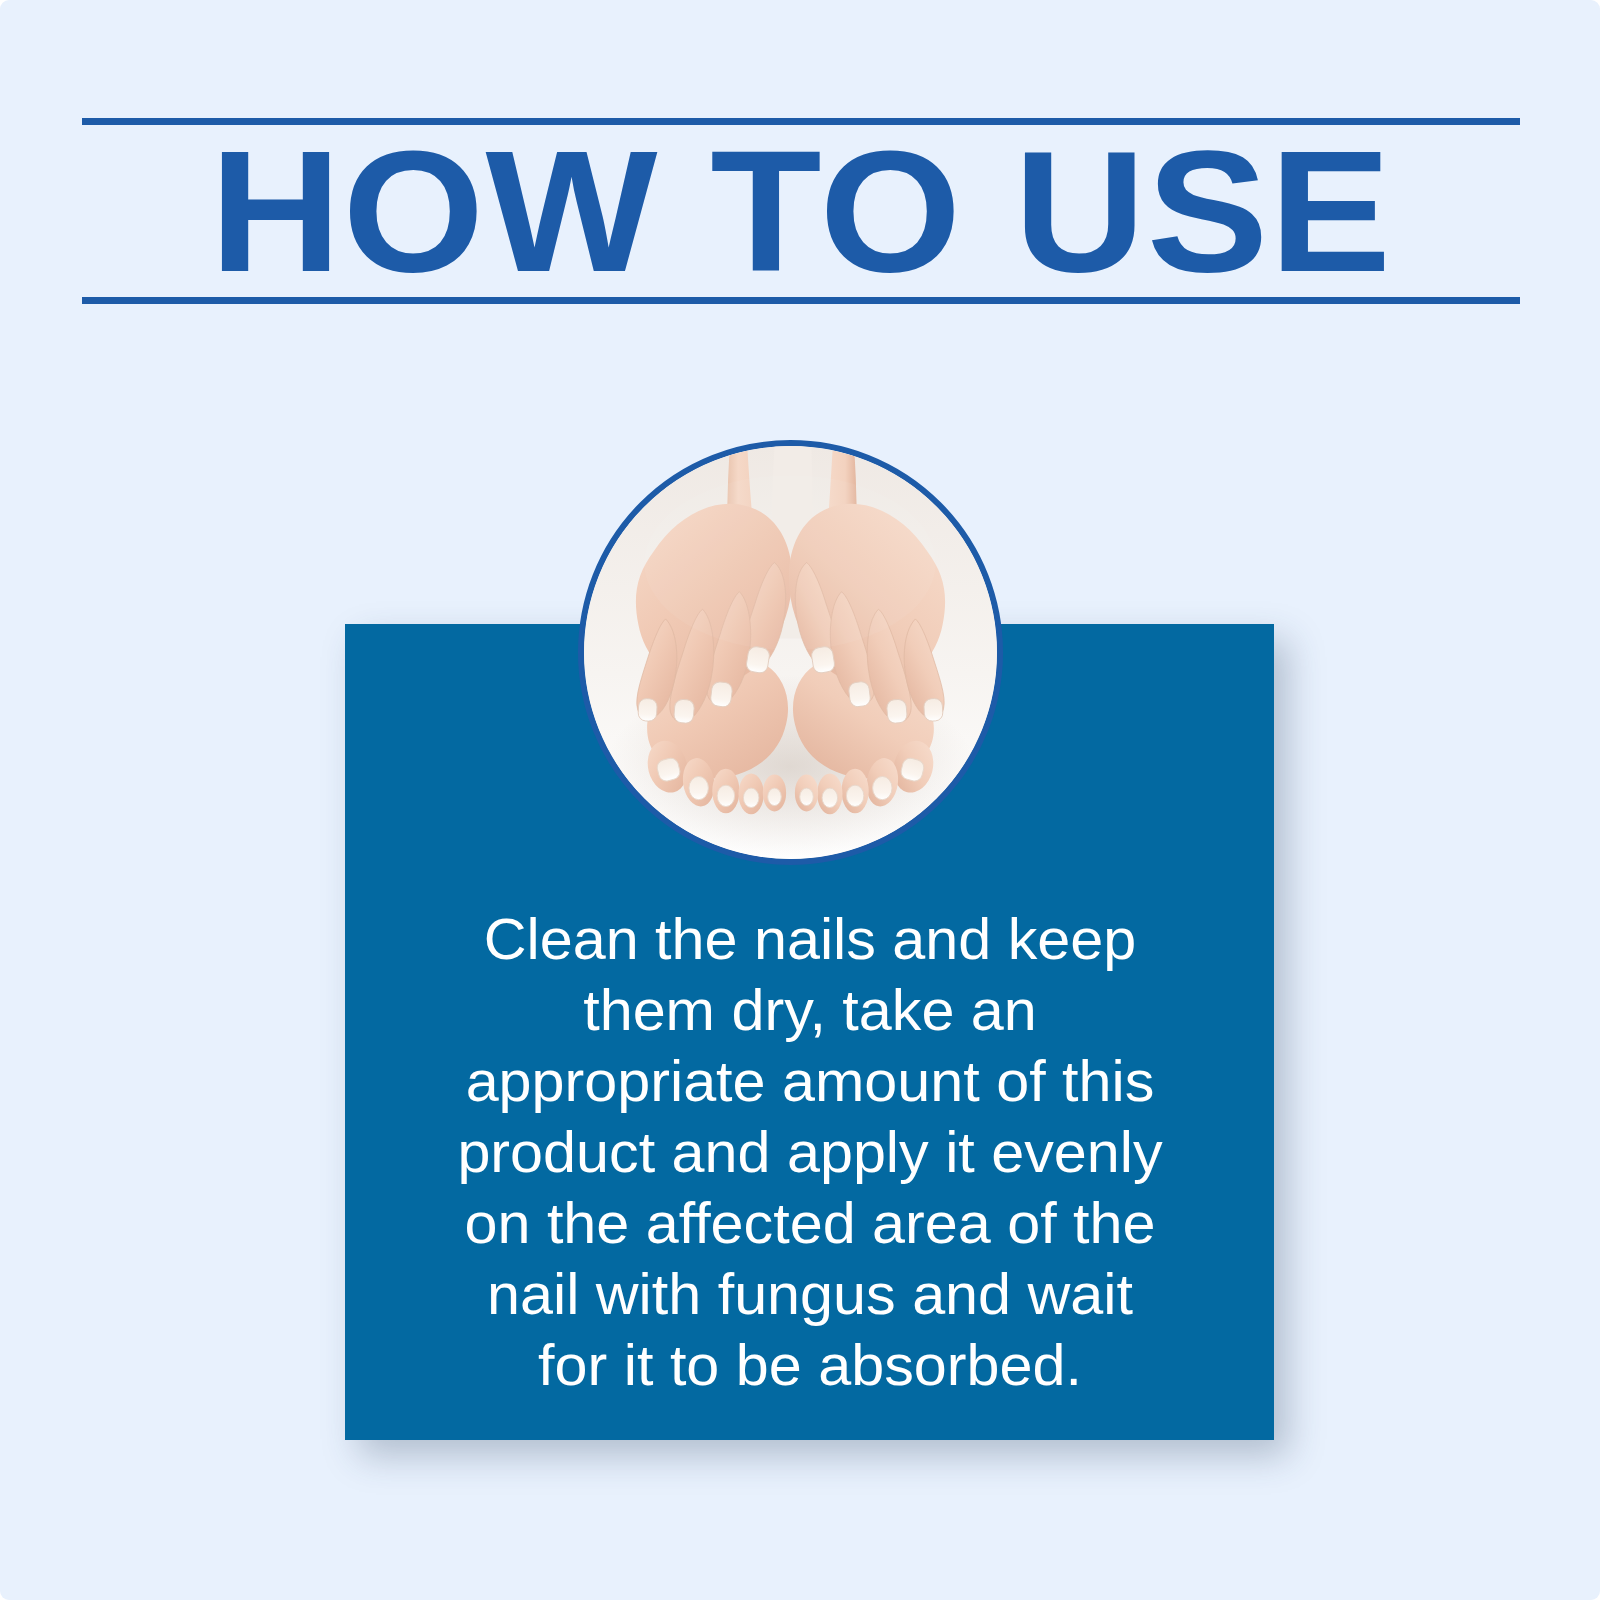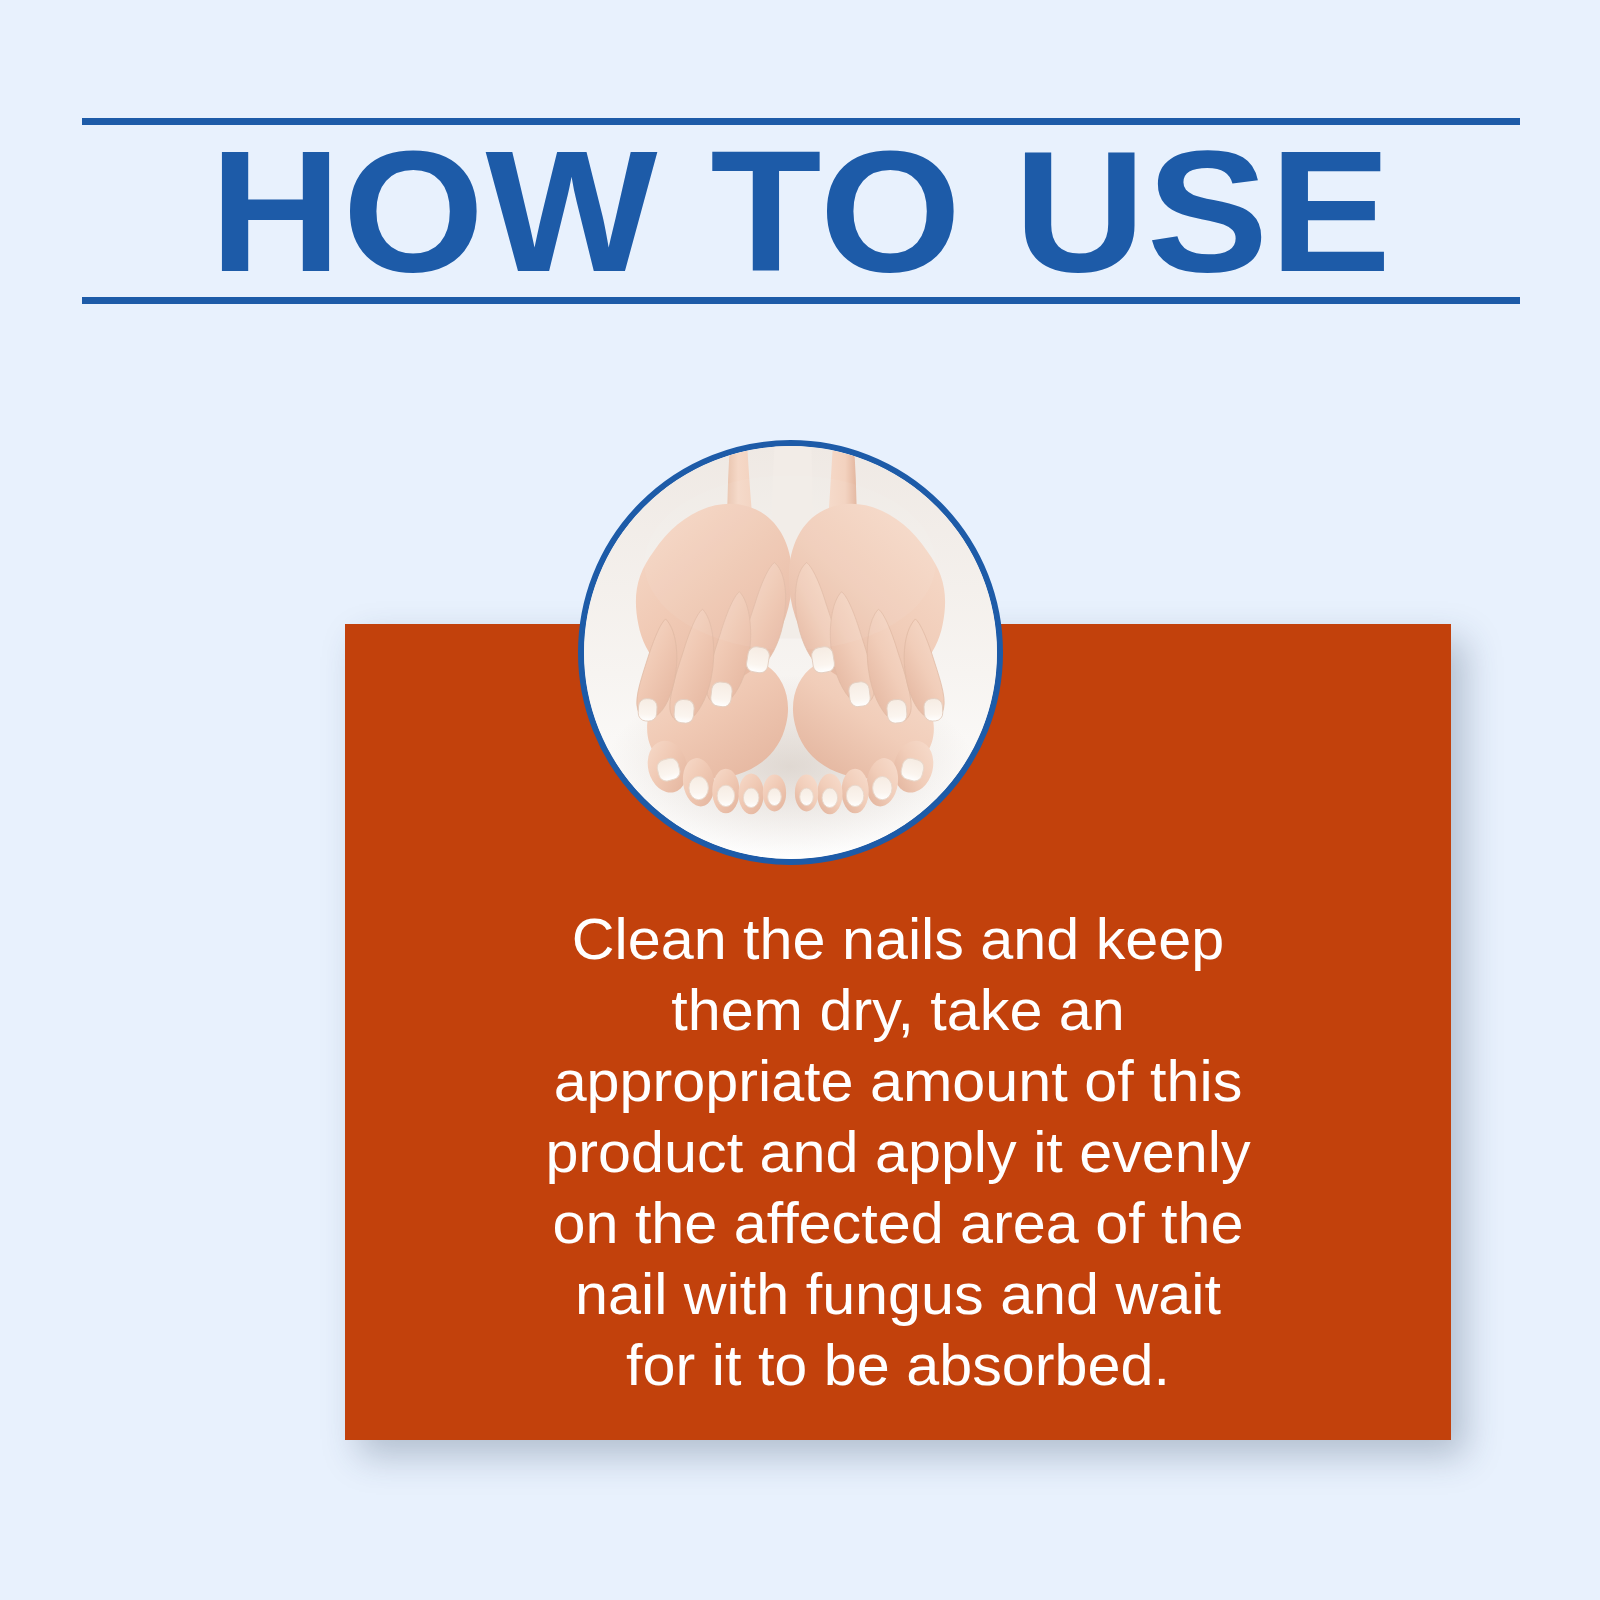--- a/index.html
+++ b/index.html
@@ -12,20 +12,21 @@
     overflow: hidden;
     font-family: "Liberation Sans", sans-serif;
   }
 
   #poster {
     position: relative;
     width: 1600px;
     height: 1600px;
     background: #e8f1fd;
     overflow: hidden;
+    border-radius: 9px;
   }
 
   
   .header {
     position: absolute;
     left: 82px;
     top: 118px;
     width: 1438px;
     height: 186px;
   }
@@ -57,23 +58,23 @@
     transform: scaleX(1.06);
     transform-origin: center center;
     white-space: nowrap;
   }
 
   
   .card {
     position: absolute;
     left: 345px;
     top: 624px;
-    width: 1106px;
+    width: 929px;
     height: 816px;
-    background: #c2410c;
+    background: #0369a1;
     box-shadow: 14px 16px 34px rgba(40, 60, 90, 0.28);
   }
 
   .card-body {
     position: absolute;
     left: 0;
     top: 0;
     width: 100%;
     height: 100%;
     display: flex;

